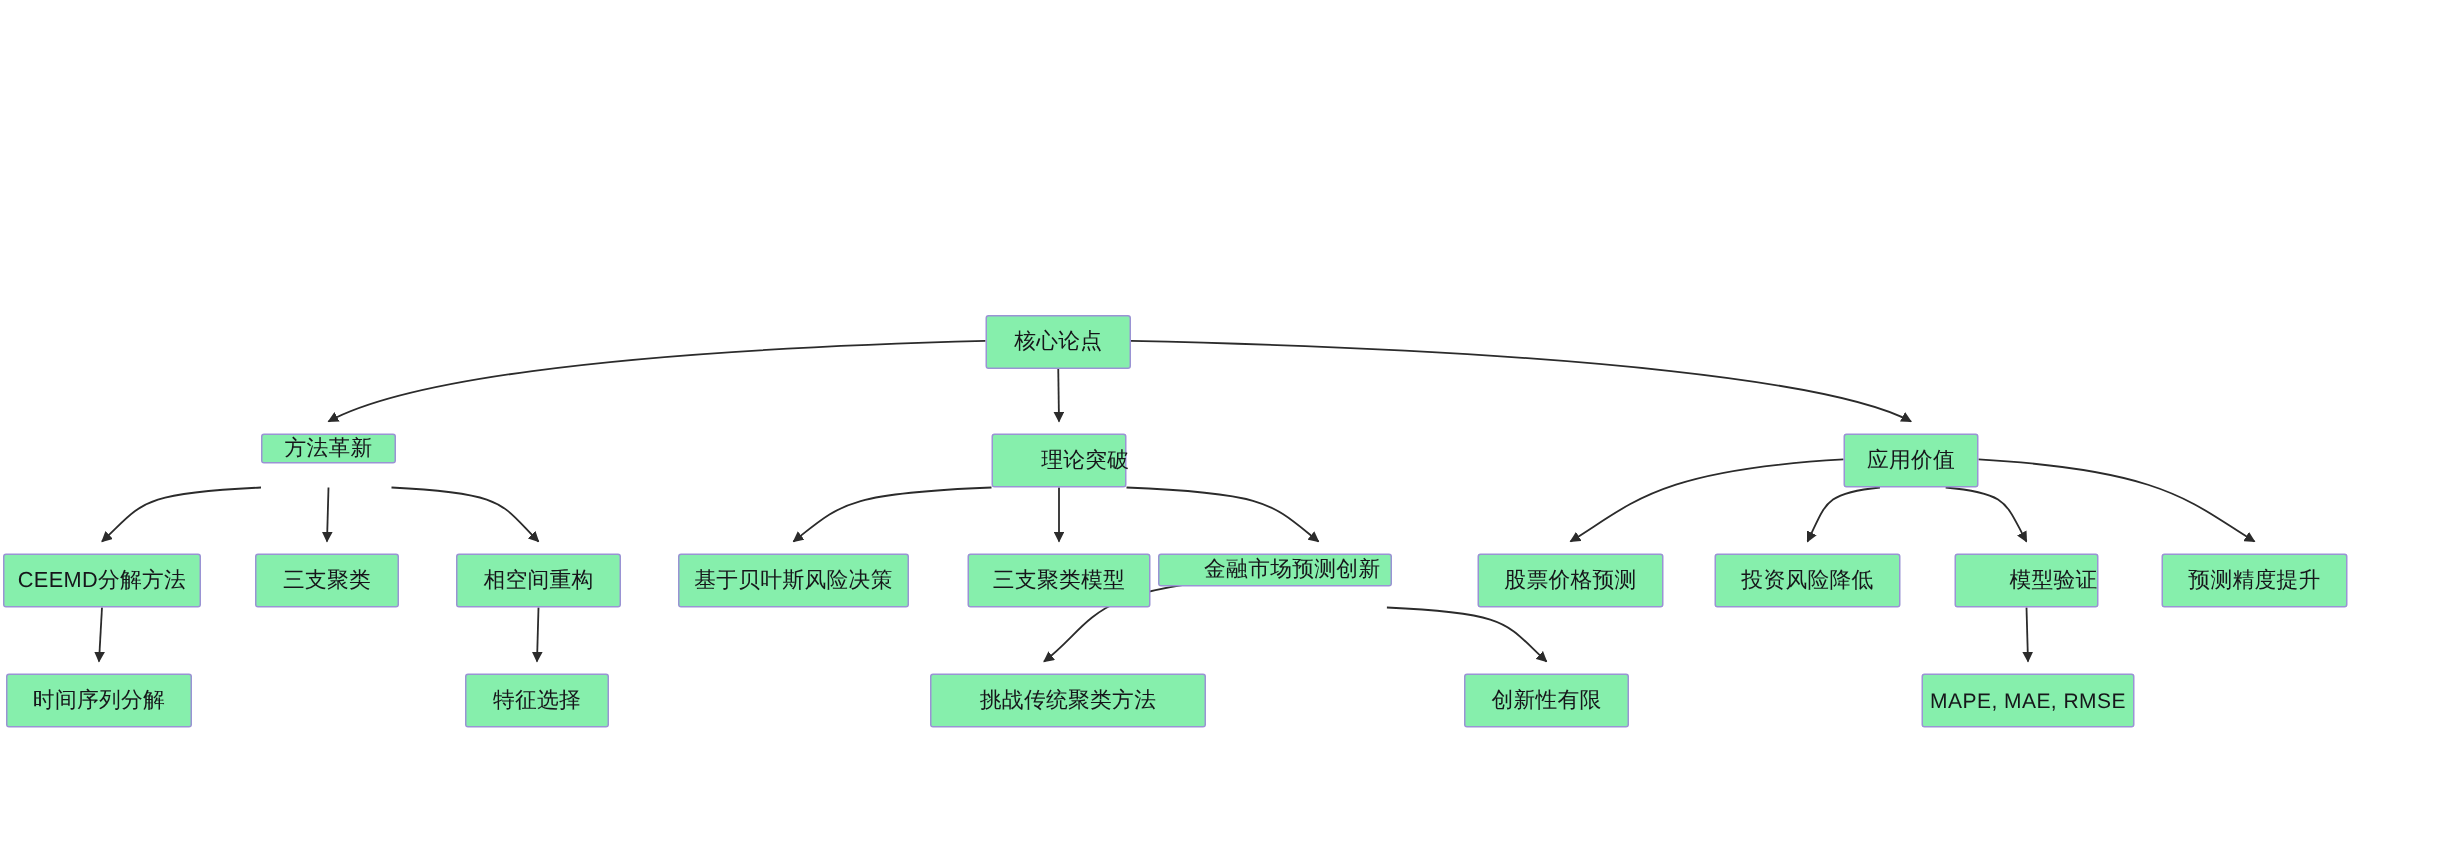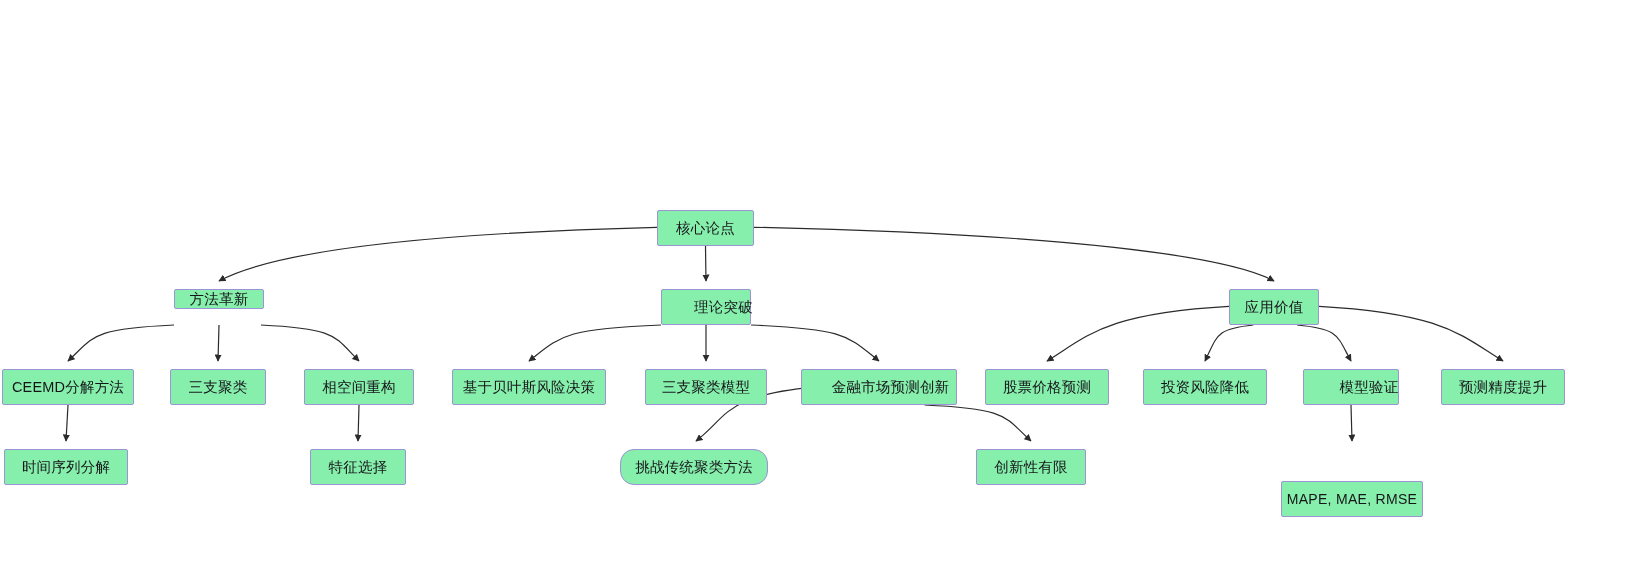--- a/index.html
+++ b/index.html
@@ -80,44 +80,44 @@
       </div>
       <div class="node" style="left: 304px; top: 369px; width: 110px; height: 36px;">
         <span class="label">相空间重构</span>
       </div>
       <div class="node" style="left: 452px; top: 369px; width: 154px; height: 36px;">
         <span class="label">基于贝叶斯风险决策</span>
       </div>
       <div class="node" style="left: 645px; top: 369px; width: 122px; height: 36px;">
         <span class="label">三支聚类模型</span>
       </div>
-      <div class="node" style="left: 801px; top: 369px; width: 156px; height: 36px; padding-left: 23px;">
+      <div class="node" style="left: 772px; top: 369px; width: 156px; height: 22px; padding-left: 23px;">
         <span class="label">金融市场预测创新</span>
       </div>
       <div class="node" style="left: 985px; top: 369px; width: 124px; height: 36px;">
         <span class="label">股票价格预测</span>
       </div>
       <div class="node" style="left: 1143px; top: 369px; width: 124px; height: 36px; justify-content: center;">
         <span class="label">投资风险降低</span>
       </div>
       <div class="node" style="left: 1303px; top: 369px; width: 96px; height: 36px; padding-left: 36px;">
         <span class="label">模型验证</span>
       </div>
       <div class="node" style="left: 1441px; top: 369px; width: 124px; height: 36px;">
         <span class="label">预测精度提升</span>
       </div>
       <div class="node" style="left: 4px; top: 449px; width: 124px; height: 36px;">
         <span class="label">时间序列分解</span>
       </div>
       <div class="node" style="left: 310px; top: 449px; width: 96px; height: 36px; align-items: center;">
         <span class="label">特征选择</span>
       </div>
-      <div class="node" style="left: 620px; top: 449px; width: 148px; height: 36px; border-radius: 14px;">
+      <div class="node" style="left: 620px; top: 449px; width: 184px; height: 36px;">
         <span class="label">挑战传统聚类方法</span>
       </div>
       <div class="node" style="left: 976px; top: 449px; width: 110px; height: 36px;">
         <span class="label">创新性有限</span>
       </div>
-      <div class="node node-latin" style="left: 1281px; top: 449px; width: 142px; height: 36px; margin-top: 32px;">
+      <div class="node node-latin" style="left: 1281px; top: 449px; width: 142px; height: 36px;">
         <span class="label">MAPE, MAE, RMSE</span>
       </div>
     </div>
 </div>
 
 </body></html>

